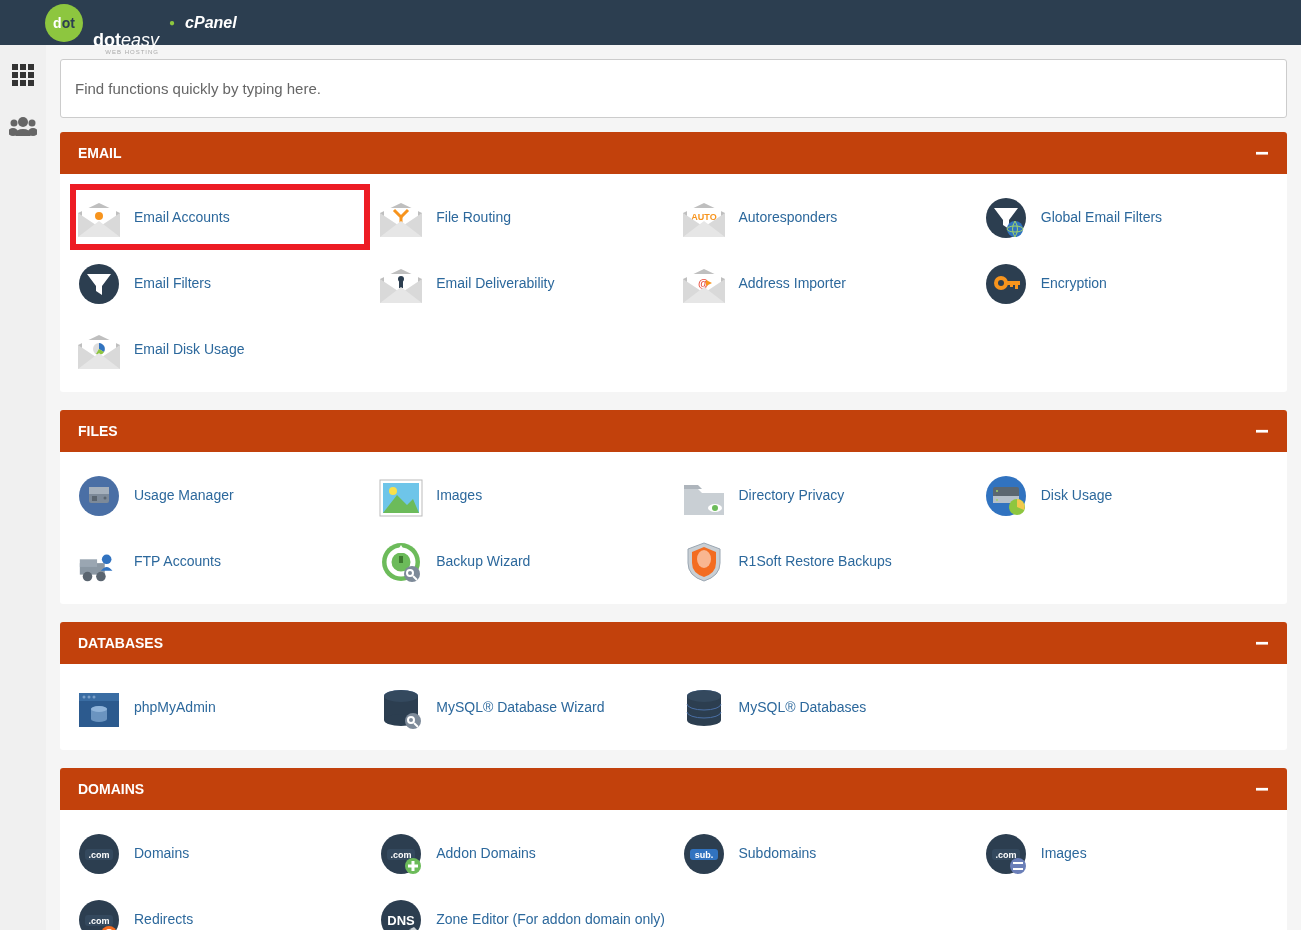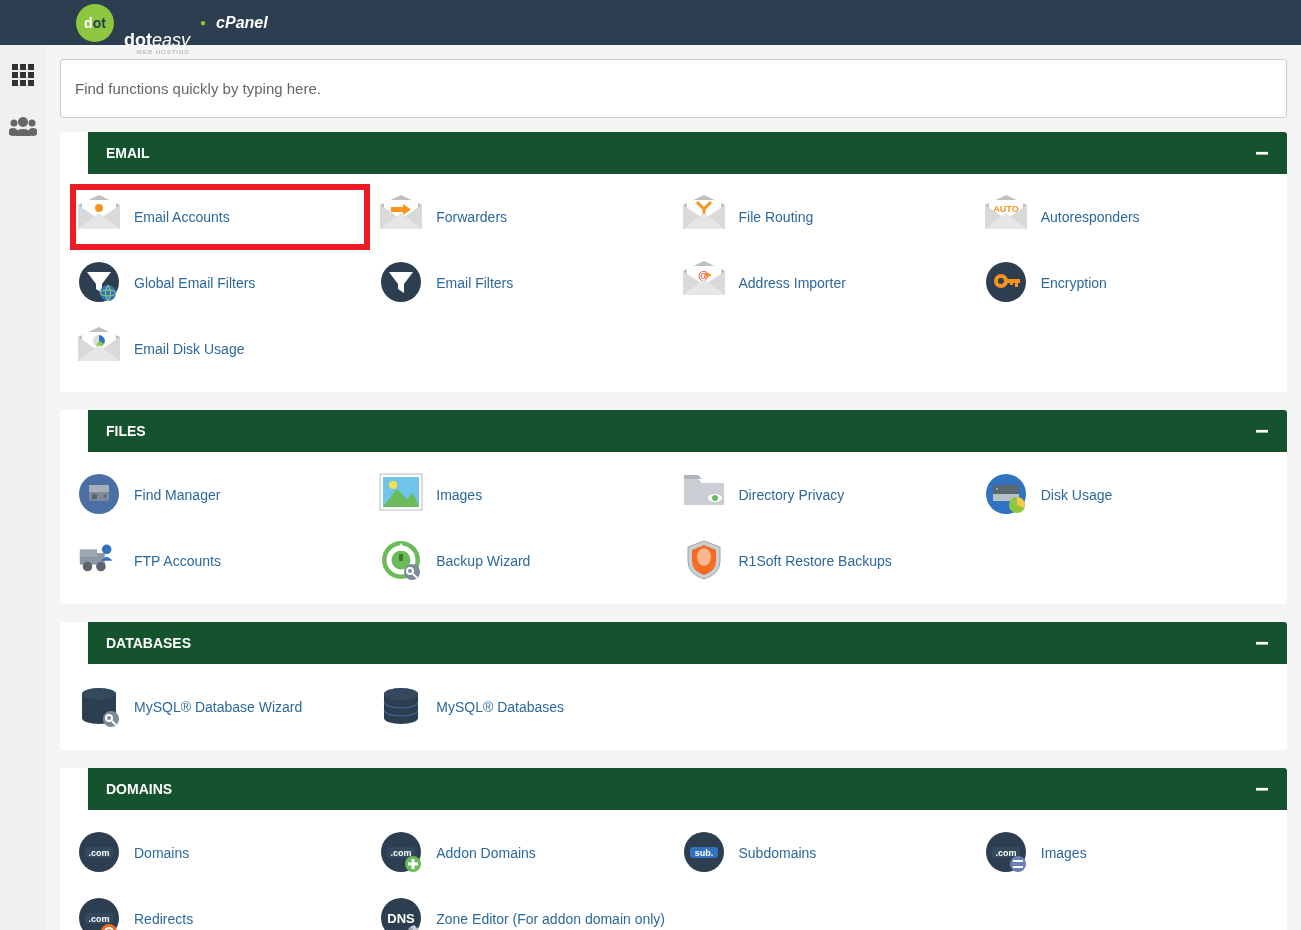--- a/index.html
+++ b/index.html
@@ -3,21 +3,21 @@
   <meta charset="utf-8">
   <style>
     * { margin: 0; padding: 0; box-sizing: border-box; font-family: Arial, Helvetica, sans-serif; }
     body { background: #f5f5f5; width: 1301px; }
     
     .header-bar {
       background: #2c3e50;
       height: 45px;
       display: flex;
       align-items: center;
-      padding-left: 76px;
+      padding-left: 45px;
     }
     .logo {
       display: flex;
       align-items: center;
       gap: 10px;
     }
     .logo-circle {
       width: 38px;
       height: 38px;
       background: #8dc63f;
@@ -60,29 +60,28 @@
     }
     .search-box::placeholder { color: #666; }
     
     .panel {
       background: #fff;
       margin-bottom: 18px;
       border-radius: 3px;
       overflow: hidden;
     }
     .panel-header {
-      background: #14532d;
+      background: #c2410c;
       color: #fff;
       padding: 13px 18px;
       display: flex;
       justify-content: space-between;
       align-items: center;
       font-weight: bold;
       font-size: 14px;
-      margin-left: 28px;
     }
     .panel-header .collapse {
       font-size: 24px;
       font-weight: bold;
       cursor: pointer;
       line-height: 10px;
     }
     .panel-body {
       padding: 14px;
       display: grid;
@@ -98,21 +97,21 @@
       cursor: pointer;
     }
     .item.highlighted {
       outline: 6px solid #ed1c24;
       outline-offset: -2px;
     }
     .item .icon-wrap {
       width: 46px;
       height: 44px;
       display: flex;
-      align-items: flex-start;
+      align-items: flex-end;
       justify-content: center;
       flex-shrink: 0;
     }
     .item .label {
       color: #2c689c;
       font-size: 14px;
     }
     .envelope-back { fill: #bfbfbf; }
   </style>
 </head>
@@ -190,35 +189,20 @@
                 <polygon fill="#e6e6e6" points="2,34 23,18 44,34"></polygon>
               </svg>
           </div>
           <span class="label">Email Accounts</span>
         </div>
         <div class="item">
           <div class="icon-wrap">
             <svg width="46" height="36" viewBox="0 0 46 36">
                 <polygon fill="#bfbfbf" points="2,10 23,0 44,10 44,34 2,34"></polygon>
                 <polygon fill="#fff" points="6,5 40,5 40,30 6,30"></polygon>
-                <g fill="#f7941d">
-                  <rect x="13" y="12" width="12" height="5"></rect>
-                  <polygon points="25,9 33,14.5 25,20"></polygon>
-                </g>
-                <polygon fill="#d9d9d9" points="2,10 23,24 44,10 44,34 2,34"></polygon>
-                <polygon fill="#e6e6e6" points="2,34 23,18 44,34"></polygon>
-              </svg>
-          </div>
-          <span class="label">Forwarders</span>
-        </div>
-        <div class="item">
-          <div class="icon-wrap">
-            <svg width="46" height="36" viewBox="0 0 46 36">
-                <polygon fill="#bfbfbf" points="2,10 23,0 44,10 44,34 2,34"></polygon>
-                <polygon fill="#fff" points="6,5 40,5 40,30 6,30"></polygon>
                 <g stroke="#f7941d" stroke-width="3" fill="none">
                   <path d="M23 20 L23 14 L16 7"></path>
                   <path d="M23 14 L30 7"></path>
                 </g>
                 <polygon fill="#d9d9d9" points="2,10 23,24 44,10 44,34 2,34"></polygon>
                 <polygon fill="#e6e6e6" points="2,34 23,18 44,34"></polygon>
               </svg>
           </div>
           <span class="label">File Routing</span>
         </div>
@@ -247,20 +231,35 @@
           <span class="label">Global Email Filters</span>
         </div>
         <div class="item">
           <div class="icon-wrap">
             <svg width="42" height="42" viewBox="0 0 42 42">
                 <circle cx="21" cy="21" r="20" fill="#2c3e50"></circle>
                 <polygon fill="#fff" points="9,11 33,11 24,23 24,32 18,28 18,23"></polygon>
               </svg>
           </div>
           <span class="label">Email Filters</span>
+        </div>
+        <div class="item">
+          <div class="icon-wrap">
+            <svg width="46" height="36" viewBox="0 0 46 36">
+                <polygon fill="#bfbfbf" points="2,10 23,0 44,10 44,34 2,34"></polygon>
+                <polygon fill="#fff" points="6,5 40,5 40,30 6,30"></polygon>
+                <g fill="#2c3e50">
+                  <circle cx="23" cy="10" r="3"></circle>
+                  <rect x="21" y="12" width="4" height="7"></rect>
+                </g>
+                <polygon fill="#d9d9d9" points="2,10 23,24 44,10 44,34 2,34"></polygon>
+                <polygon fill="#e6e6e6" points="2,34 23,18 44,34"></polygon>
+              </svg>
+          </div>
+          <span class="label">Email Deliverability</span>
         </div>
         <div class="item">
           <div class="icon-wrap">
             <svg width="46" height="36" viewBox="0 0 46 36">
                 <polygon fill="#bfbfbf" points="2,10 23,0 44,10 44,34 2,34"></polygon>
                 <polygon fill="#fff" points="6,5 40,5 40,30 6,30"></polygon>
                 <text x="17" y="18" font-size="11" font-weight="bold" fill="#e74c3c">@</text>
                 <polygon fill="#f7941d" points="25,11 25,17 31,14"></polygon>
                 <polygon fill="#d9d9d9" points="2,10 23,24 44,10 44,34 2,34"></polygon>
                 <polygon fill="#e6e6e6" points="2,34 23,18 44,34"></polygon>
@@ -310,21 +309,21 @@
         <div class="item">
           <div class="icon-wrap">
             <svg width="42" height="42" viewBox="0 0 42 42">
                 <circle cx="21" cy="21" r="20" fill="#4a6fa5"></circle>
                 <rect x="11" y="12" width="20" height="16" rx="2" fill="#7d8a99"></rect>
                 <rect x="11" y="12" width="20" height="7" fill="#a5b0bc"></rect>
                 <rect x="14" y="21" width="5" height="5" fill="#5a6570"></rect>
                 <circle cx="27" cy="23" r="1.5" fill="#5a6570"></circle>
               </svg>
           </div>
-          <span class="label">Find Manager</span>
+          <span class="label">Usage Manager</span>
         </div>
         <div class="item">
           <div class="icon-wrap">
             <svg width="44" height="38" viewBox="0 0 44 38">
                 <rect x="1" y="1" width="42" height="36" fill="#fff" stroke="#bbb"></rect>
                 <rect x="4" y="4" width="36" height="30" fill="#6ec5e9"></rect>
                 <circle cx="14" cy="12" r="4" fill="#f9e04b"></circle>
                 <polygon fill="#6cbb5a" points="4,34 18,16 28,26 34,20 40,34"></polygon>
               </svg>
           </div>
@@ -397,20 +396,36 @@
 
     
     <div class="panel">
       <div class="panel-header">
         <span>DATABASES</span>
         <span class="collapse">−</span>
       </div>
       <div class="panel-body">
         <div class="item">
           <div class="icon-wrap">
+            <svg width="44" height="38" viewBox="0 0 44 38">
+                <rect x="2" y="2" width="40" height="34" fill="#2c5a8e"></rect>
+                <rect x="2" y="2" width="40" height="8" fill="#3a6da3"></rect>
+                <circle cx="7" cy="6" r="1.5" fill="#7aa0c9"></circle>
+                <circle cx="12" cy="6" r="1.5" fill="#7aa0c9"></circle>
+                <circle cx="17" cy="6" r="1.5" fill="#7aa0c9"></circle>
+                <ellipse cx="22" cy="18" rx="8" ry="3" fill="#6b94c0"></ellipse>
+                <rect x="14" y="18" width="16" height="10" fill="#6b94c0"></rect>
+                <ellipse cx="22" cy="28" rx="8" ry="3" fill="#6b94c0"></ellipse>
+                <ellipse cx="22" cy="18" rx="8" ry="3" fill="#8fb3d9"></ellipse>
+              </svg>
+          </div>
+          <span class="label">phpMyAdmin</span>
+        </div>
+        <div class="item">
+          <div class="icon-wrap">
             <svg width="42" height="42" viewBox="0 0 42 42">
                 <ellipse cx="21" cy="9" rx="17" ry="6" fill="#4a6fa5"></ellipse>
                 <rect x="4" y="9" width="34" height="24" fill="#2c3e50"></rect>
                 <ellipse cx="21" cy="33" rx="17" ry="6" fill="#2c3e50"></ellipse>
                 <ellipse cx="21" cy="9" rx="17" ry="6" fill="#34495e"></ellipse>
                 <circle cx="33" cy="34" r="8" fill="#7d8a99"></circle>
                 <circle cx="31" cy="33" r="3" fill="none" stroke="#fff" stroke-width="2"></circle>
                 <line x1="34" y1="36" x2="38" y2="40" stroke="#fff" stroke-width="2"></line>
               </svg>
           </div>

